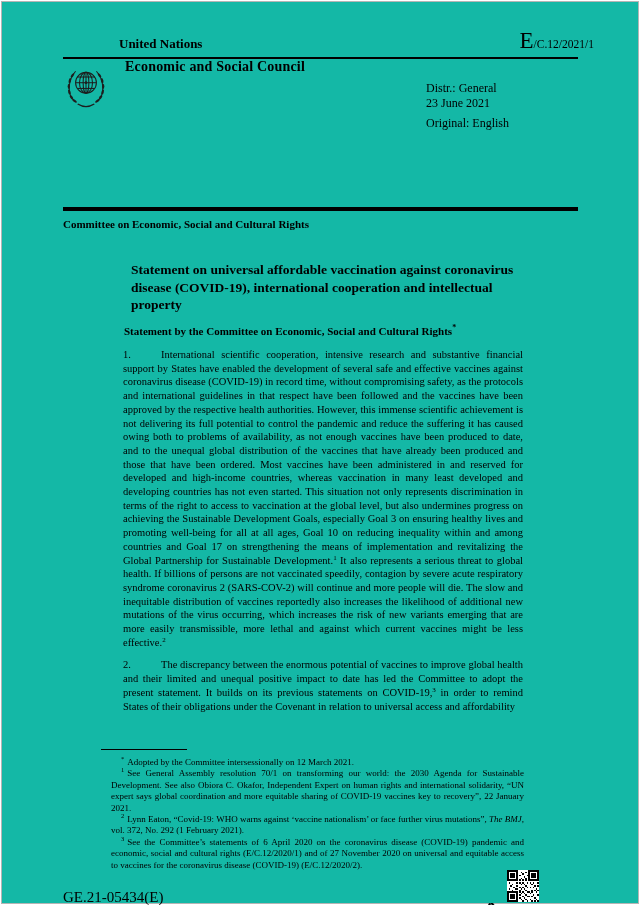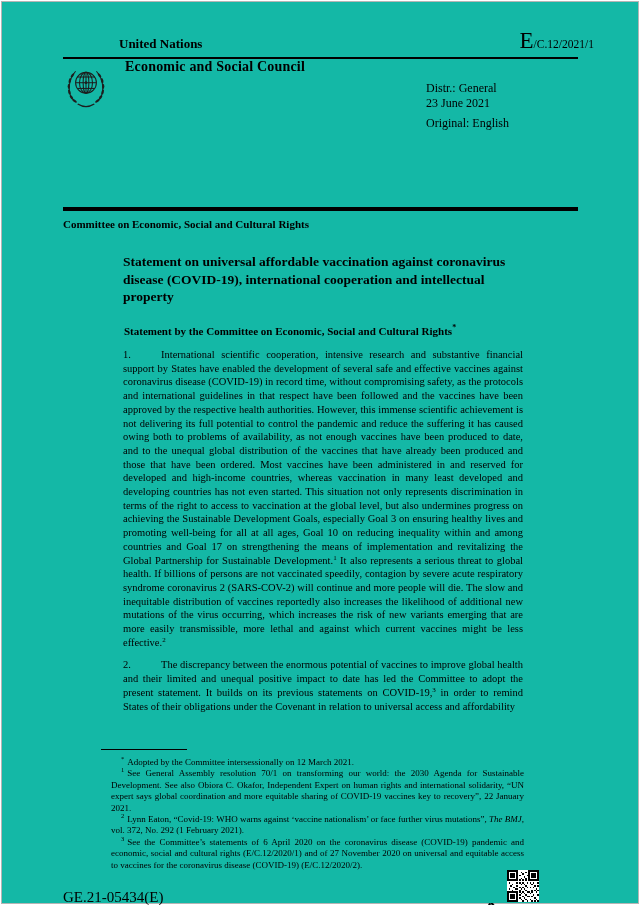--- a/index.html
+++ b/index.html
@@ -17,21 +17,21 @@
   .hdr-rule{position:absolute;left:61px;top:55px;width:515px;height:2px;background:#000;}
 
   .emblem{position:absolute;left:58px;top:62px;width:52px;height:52px;}
   .council{position:absolute;left:123px;top:57px;font-size:14px;font-weight:bold;letter-spacing:.2px;text-align:right;}
   .distr{position:absolute;left:424px;top:79px;font-size:12px;line-height:14.5px;}
   .distr .orig{margin-top:6px;}
 
   .black-bar{position:absolute;left:61px;top:205px;width:515px;height:4px;background:#000;}
   .committee{position:absolute;left:61px;top:216px;font-size:11px;font-weight:bold;}
 
-  .doc-title{position:absolute;left:121px;top:251px;width:406px;margin:0;
+  .doc-title{position:absolute;left:121px;top:251px;width:406px;margin:8px;
     font-size:13.5px;font-weight:bold;line-height:17.5px;}
   .subtitle{position:absolute;left:121px;top:320px;width:420px;margin:1px;
     font-size:11px;font-weight:bold;}
   .subtitle sup{font-size:8px;}
 
   .body-text{position:absolute;left:121px;top:346px;width:400px;
     font-size:10.5px;line-height:13.7px;text-align:justify;}
   .para{margin:0;}
   .para + .para{margin-top:9px;}
   .pnum{display:inline-block;width:38px;}

